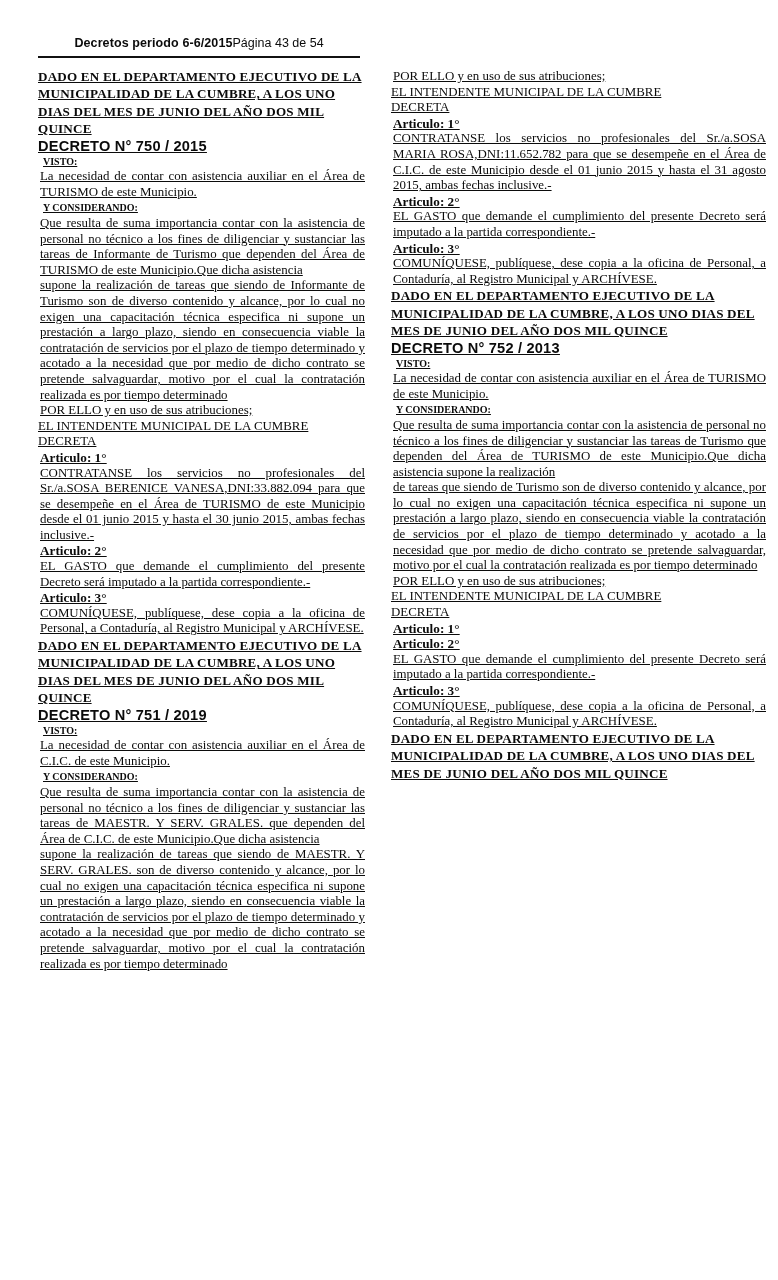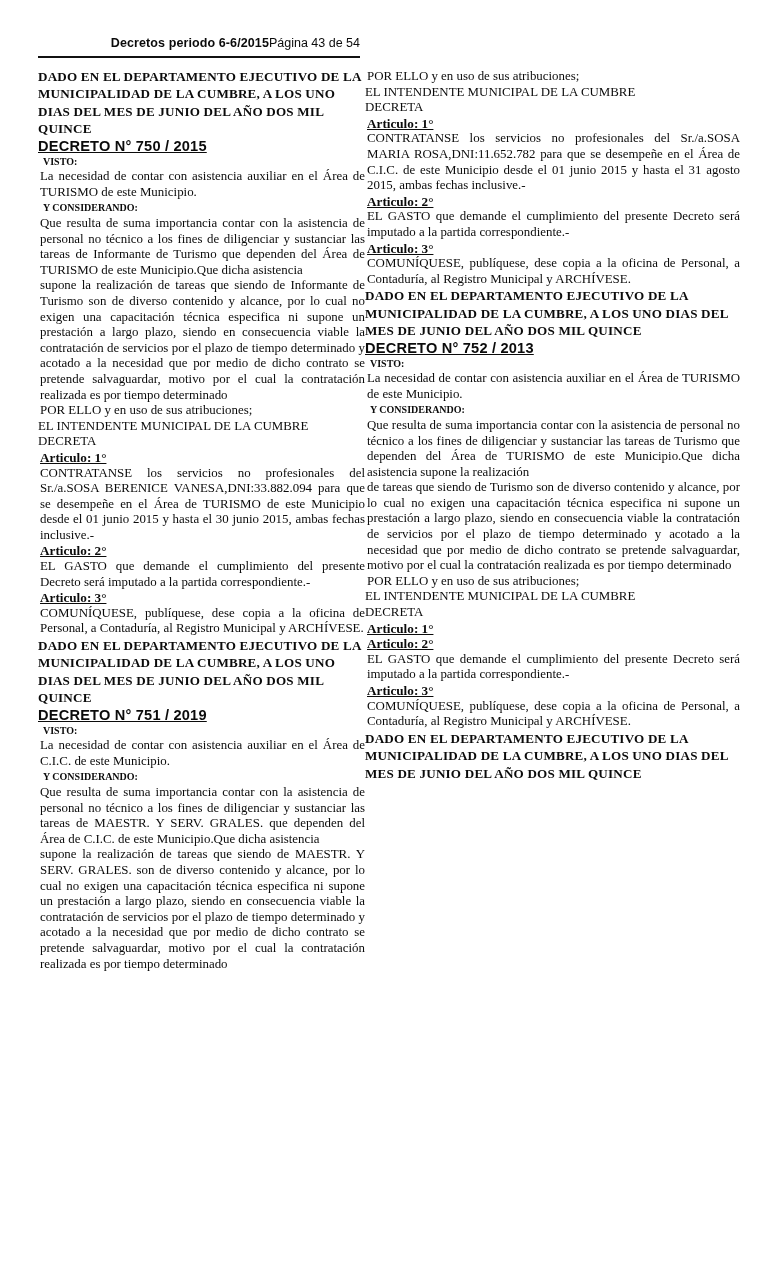--- a/index.html
+++ b/index.html
@@ -11,31 +11,31 @@
     overflow: hidden;
     font-family: "Liberation Serif", serif;
     color: #0b0b0b;
     box-sizing: border-box;
     padding: 36px 12px 0 38px;
   }
   
   .hdr {
     width: 322px;
     display: flex;
-    justify-content: flex-end;
+    justify-content: center;
     align-items: baseline;
     font-family: "Liberation Sans", sans-serif;
     font-size: 12.5px;
     padding-bottom: 6px;
     border-bottom: 2px solid #111;
   }
   .hdr .t { font-weight: 700; letter-spacing: 0.1px; }
   .hdr .p { font-weight: 400; }
   
-  .cols { display: flex; margin-top: 5px; }
+  .cols { display: flex; gap: 26px; margin-top: 5px; text-decoration: underline; }
   .col { box-sizing: border-box; }
   .col.left  { width: 327px; flex: 0 0 327px; }
   .col.right { width: 375px; flex: 0 0 375px; }
   .col p, .col h2 { margin: 0; }
   .col { font-size: 12.9px; line-height: 15.6px; }
 
   .dado {
     font-weight: 700;
     font-size: 13.1px;
     line-height: 17.4px;

